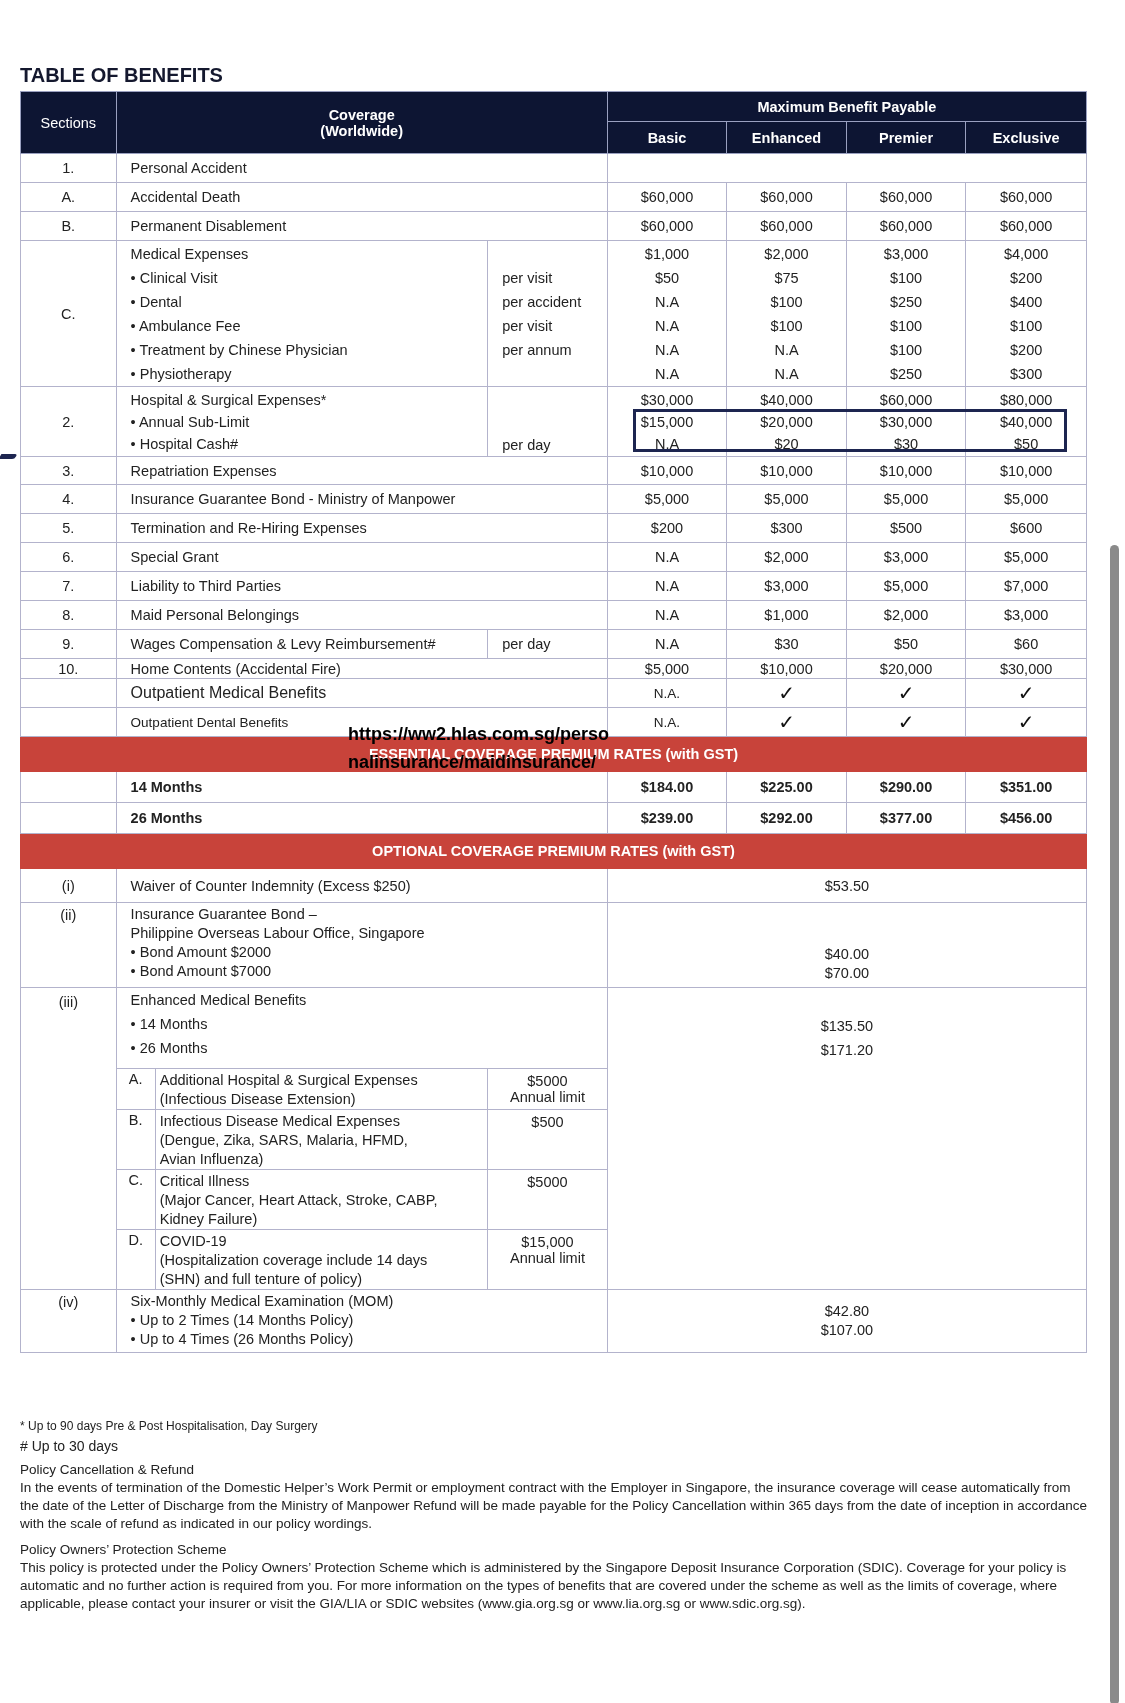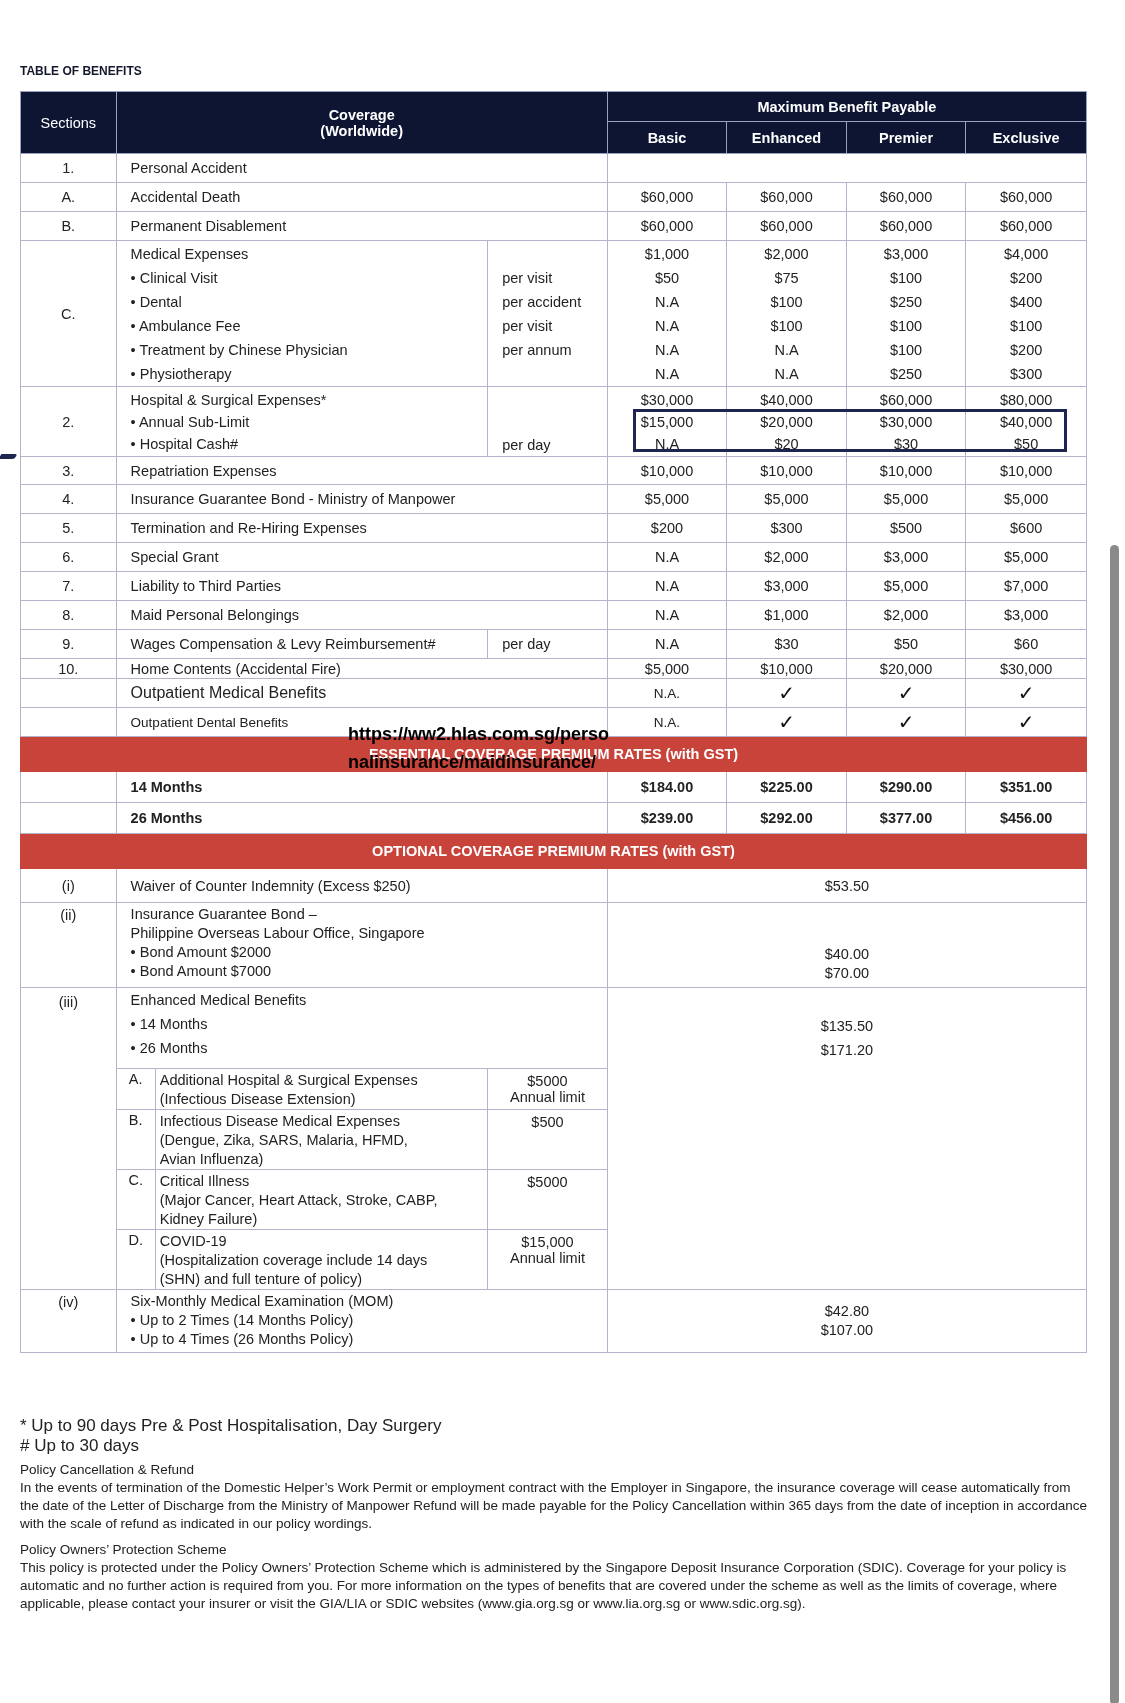--- a/index.html
+++ b/index.html
@@ -1,18 +1,18 @@
 <!DOCTYPE html>
 <html><head>
 <meta charset="utf-8">
 <style>
   html, body { margin: 0; padding: 0; background: #ffffff; }
   body { width: 1125px; height: 1703px; position: relative; overflow: hidden;
          font-family: "Liberation Sans", sans-serif; color: #222; }
-  .doc-title { position: absolute; left: 20px; top: 64px; font-size: 12px; font-weight: bold; color: #14182e; }
+  .doc-title { position: absolute; left: 20px; top: 64px; font-size: 20px; font-weight: bold; color: #14182e; }
   table.tob { position: absolute; left: 20px; top: 91px; width: 1067px; border-collapse: collapse; table-layout: fixed; font-size: 14.5px; }
   table.tob td, table.tob th { border: 1.5px solid #b3b3cc; padding: 0 4px; vertical-align: middle; }
   table.tob thead th { background: #0d1533; color: #fff; font-weight: bold; border-color: #9aa0c0; text-align: center; }
   th.h-sec { font-weight: normal !important; }
   .c { text-align: center; }
   .l { text-align: left; padding-left: 14px !important; }
   .lines div { line-height: 24px; }
   .lines2 div { line-height: 19px; }
   .bold { font-weight: bold; }
   tr.band td { background: #c8433a; color: #fff; font-weight: bold; text-align: center; border-color: #c8433a; height: 34px; }
@@ -353,21 +353,21 @@
         <div>$107.00</div>
       </td>
     </tr>
   </tbody>
 </table>
 
 <div class="hl-box"></div>
 <div class="url" style="word-break:break-all">https://ww2.hlas.com.sg/personalinsurance/maidinsurance/</div>
 
 <div class="notes">
-  <p style="font-size:17px">* Up to 90 days Pre &amp; Post Hospitalisation, Day Surgery</p>
-  <p style="font-size:17px; margin-top:2px"># Up to 30 days</p>
+  <p style="font-size:12px">* Up to 90 days Pre &amp; Post Hospitalisation, Day Surgery</p>
+  <p style="font-size:14px; margin-top:2px"># Up to 30 days</p>
   <p class="h">Policy Cancellation &amp; Refund</p>
   <p>In the events of termination of the Domestic Helper’s Work Permit or employment contract with the Employer in Singapore, the insurance coverage will cease automatically from the date of the Letter of Discharge from the Ministry of Manpower Refund will be made payable for the Policy Cancellation within 365 days from the date of inception in accordance with the scale of refund as indicated in our policy wordings.</p>
   <p class="h sp">Policy Owners’ Protection Scheme</p>
   <p>This policy is protected under the Policy Owners’ Protection Scheme which is administered by the Singapore Deposit Insurance Corporation (SDIC). Coverage for your policy is automatic and no further action is required from you. For more information on the types of benefits that are covered under the scheme as well as the limits of coverage, where applicable, please contact your insurer or visit the GIA/LIA or SDIC websites (www.gia.org.sg or www.lia.org.sg or www.sdic.org.sg).</p>
 </div>
 
 <div class="scrollbar"></div>
 
 </body></html>

